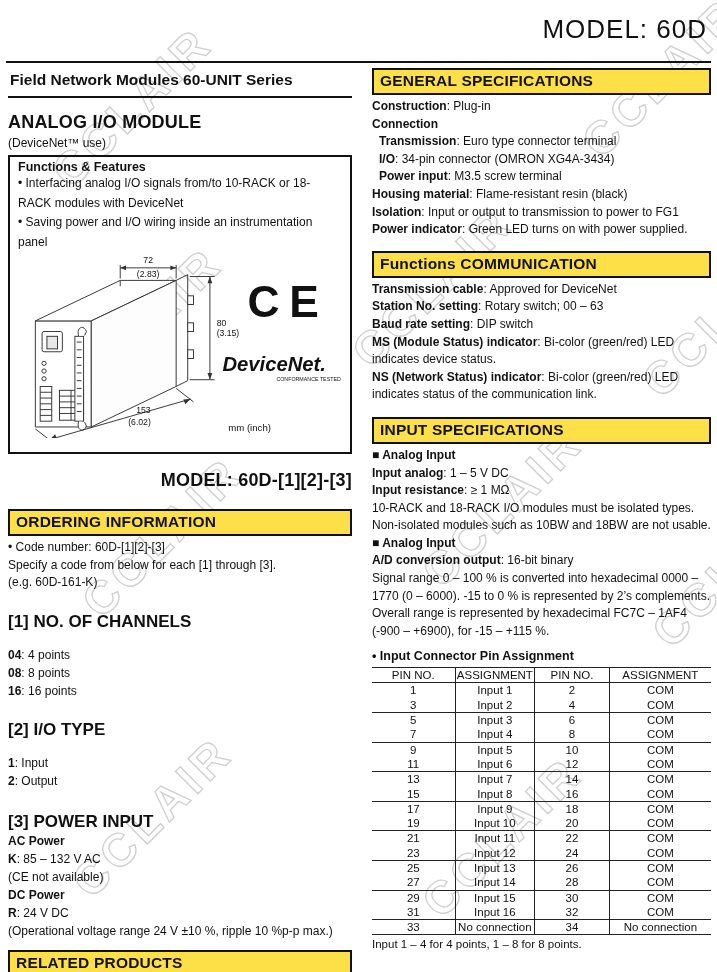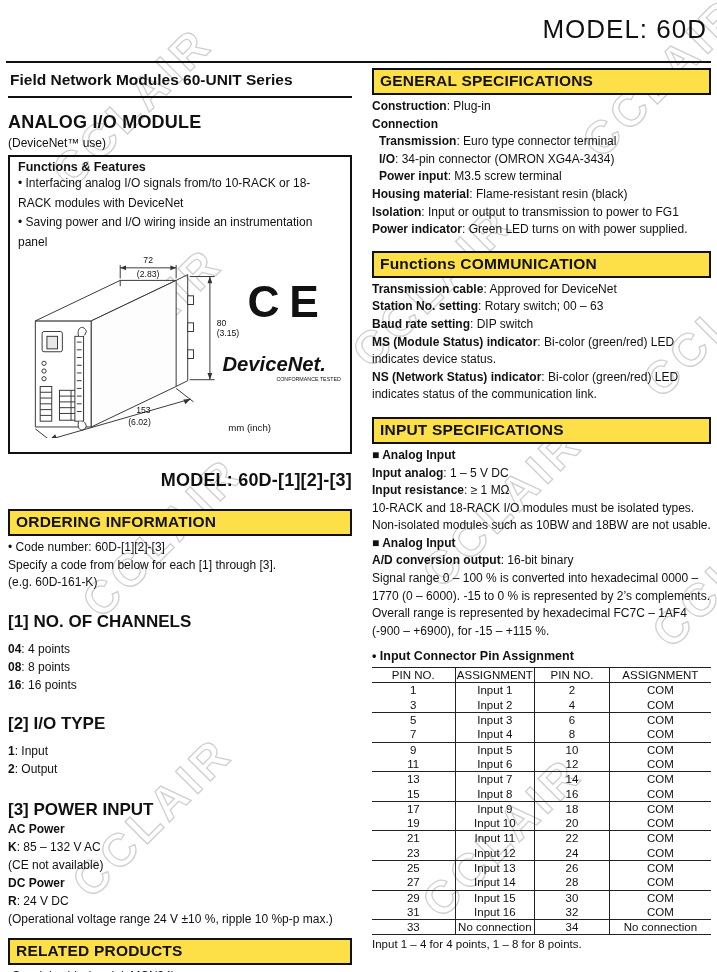--- a/index.html
+++ b/index.html
@@ -24,21 +24,21 @@
   .features-box{border:2px solid #111;margin-top:5px;padding:3px 8px 10px 8px;}
   .features-title{font-size:12.5px;font-weight:bold;}
   .tline{font-size:12px;line-height:17.6px;}
   .feat .tline{line-height:19.5px;}
   .ind{padding-left:7px;}
   .section-header{background:#fde047;border:2px solid #111;font-size:15.5px;font-weight:bold;
                   padding:2px 6px 3px 6px;letter-spacing:.2px;}
   .mt18{margin-top:18px;}
   .mt10{margin-top:10px;}
   .lines{margin-top:3px;}
-  .code-list{margin-top:8px;}
+  .code-list{margin-top:14px;}
   .code-list .tline{line-height:18px;}
   .power .tline{line-height:18px;}
   .heading2{font-size:17px;font-weight:bold;margin-top:20px;}
   
   .spec{margin-top:3px;}
   .pin-title{font-size:12.5px;font-weight:bold;margin-top:9px;}
   table.pins{width:100%;border-collapse:collapse;margin-top:4px;font-size:11.5px;}
   table.pins th{font-weight:normal;font-size:11.5px;border-top:1.6px solid #222;
                 border-bottom:1.6px solid #222;padding:1px 0;}
   table.pins td{text-align:center;padding:0;line-height:14.3px;}

